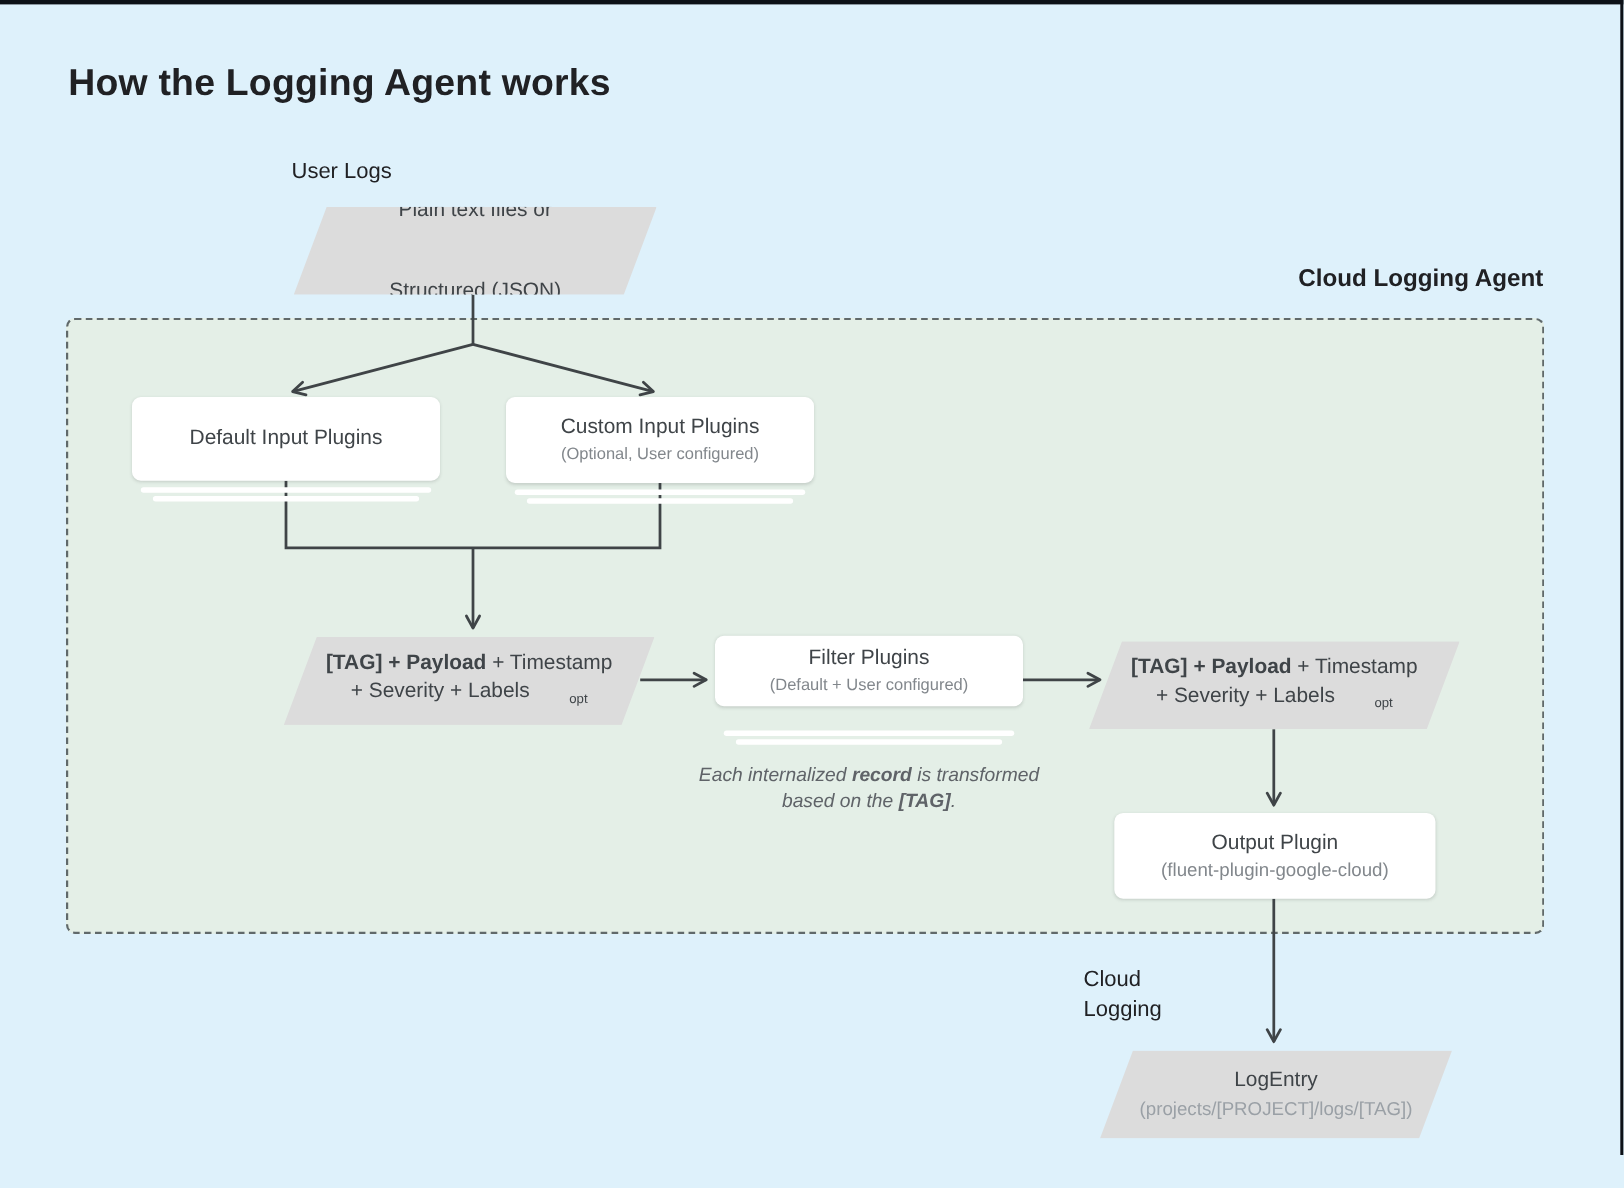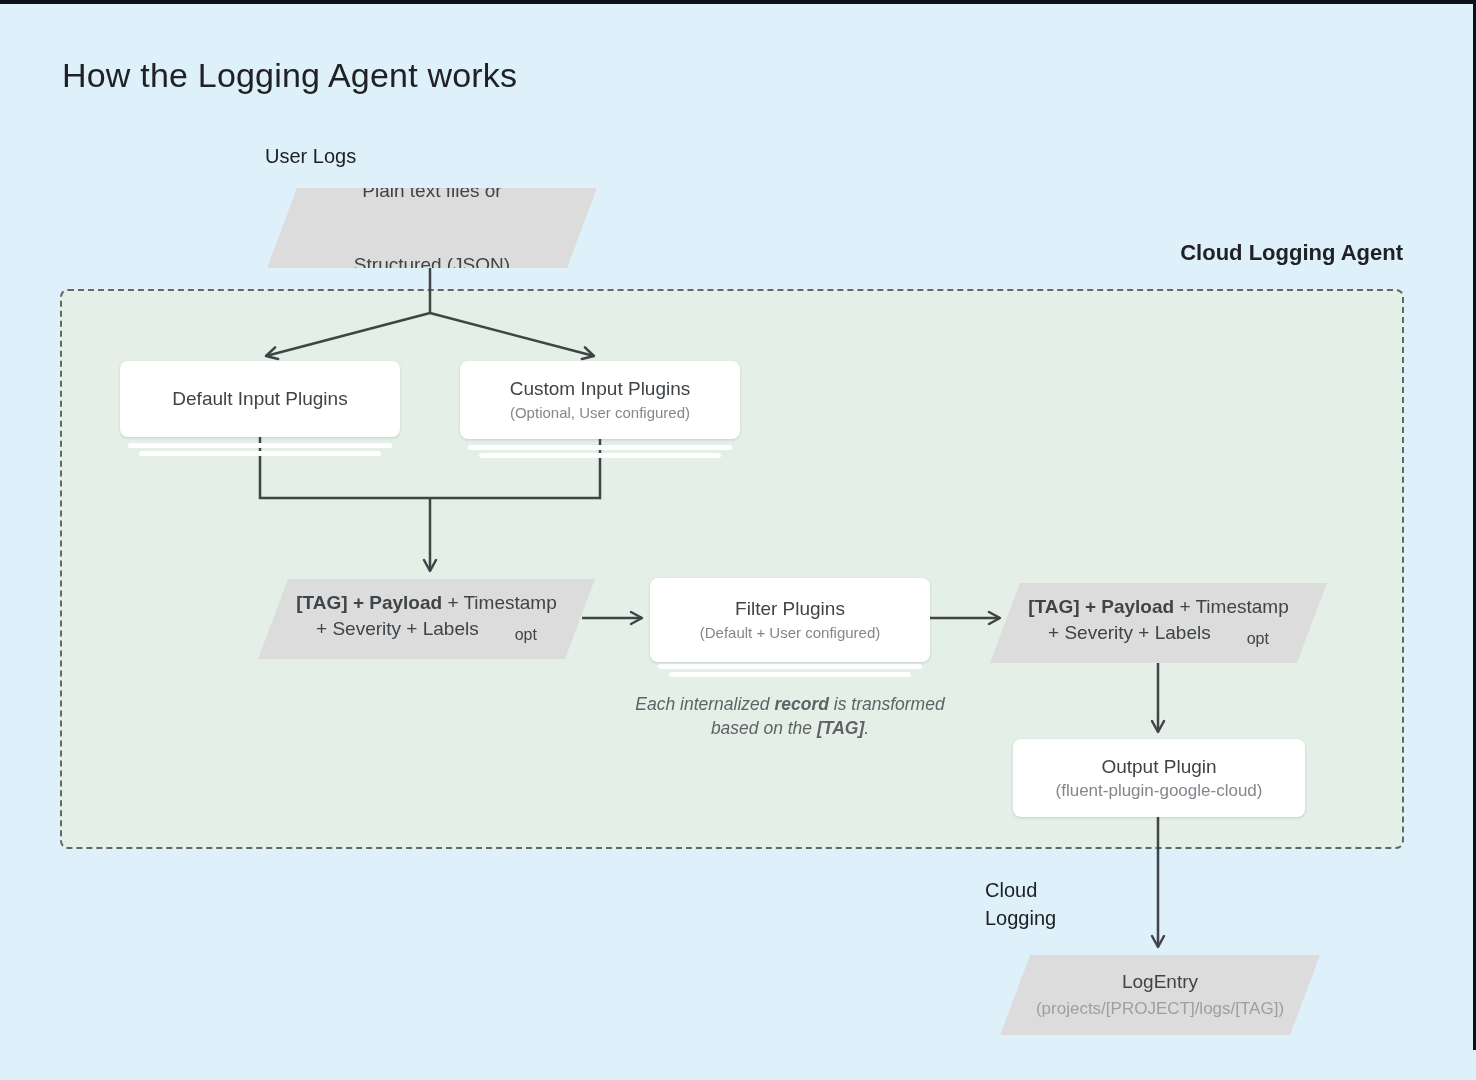--- a/index.html
+++ b/index.html
@@ -5,38 +5,38 @@
   :root{
     --page_bg:#def1fb; --frame_edge:#0d1117; --agent_bg:#e4efe7; --agent_border:#60696a;
     --node_bg:#ffffff; --pgram_bg:#dcdcdc; --line:#3f4447; --text_dark:#202124;
     --text_node:#3f4448; --text_muted:#82878c; --note_text:#5f6368; --sub_light:#9aa0a6;
   }
   html,body{margin:0;padding:0;width:1476px;height:1080px;overflow:hidden;}
   body{background:var(--page_bg);font-family:"Liberation Sans",sans-serif;}
   #canvas{position:relative;width:1476px;height:1080px;}
   .edge-top{position:absolute;left:0;top:0;width:1476px;height:4px;background:var(--frame_edge);}
   .edge-right{position:absolute;left:1473px;top:0;width:3px;height:1050px;background:var(--frame_edge);}
-  .page-title{position:absolute;left:62px;top:56px;font-size:34px;font-weight:400;color:var(--text_dark);letter-spacing:.2px;}
+  .page-title{position:absolute;left:62px;top:56px;font-size:34px;font-weight:700;color:var(--text_dark);letter-spacing:.2px;}
   .label{position:absolute;font-size:20px;font-weight:400;color:var(--text_dark);line-height:28px;}
   .agent-label{position:absolute;right:73px;top:240px;font-size:22px;font-weight:700;color:var(--text_dark);}
   .agent-box{position:absolute;left:60px;top:289px;width:1344px;height:560px;background:var(--agent_bg);
     border:2px dashed var(--agent_border);border-radius:8px;box-sizing:border-box;}
   svg.arrows{position:absolute;left:0;top:0;width:1476px;height:1080px;pointer-events:none;}
   svg.arrows path{stroke:var(--line);stroke-width:2.5;fill:none;}
   .node{position:absolute;background:var(--node_bg);border-radius:8px;box-shadow:0 1px 3px rgba(60,64,67,.18);
     display:flex;flex-direction:column;align-items:center;justify-content:center;text-align:center;}
   .node-title{font-size:19px;color:var(--text_node);line-height:24px;}
   .node-sub{font-size:15px;color:var(--text_muted);line-height:20px;margin-top:2px;}
   .stack{position:absolute;height:5px;background:var(--node_bg);border-radius:3px;}
   .pgram{position:absolute;background:var(--pgram_bg);
     clip-path:polygon(30px 0,100% 0,calc(100% - 30px) 100%,0 100%);
     display:flex;flex-direction:column;align-items:center;justify-content:center;text-align:center;
     font-size:19px;color:var(--text_node);line-height:26px;}
   .pgram b{font-weight:700;}
-  .pgram sub{font-size:16px;padding-left:36px;}
+  .pgram sub{font-size:12px;padding-left:36px;}
   .pgram .sub-line{font-size:17px;color:var(--sub_light);line-height:24px;margin-top:2px;}
   .note{position:absolute;left:632px;top:692px;width:316px;font-style:italic;font-size:17.5px;
     line-height:24px;color:var(--note_text);text-align:center;}
   .note b{font-weight:700;}
 </style>
 </head>
 <body>
 
 <div id="canvas">
 
@@ -88,21 +88,21 @@
   </div>
   <div class="node" style="left:120px;top:361px;width:280px;height:76px;">
     <div class="node-title">Default Input Plugins</div>
   </div>
 
   <div class="pgram" style="left:258px;top:579px;width:337px;height:80px;">
     <div><b>[TAG] + Payload</b><span> + Timestamp</span></div>
     <div><span>+ Severity + Labels</span><sub>opt</sub></div>
   </div>
 
-  <div class="node" style="left:650px;top:578px;width:280px;height:84px;">
+  <div class="node" style="left:650px;top:578px;width:280px;height:64px;">
     <div class="node-title">Filter Plugins</div>
     <div class="node-sub">(Default + User configured)</div>
   </div>
 
   <div class="note">
     <span>Each internalized </span><b>record</b><span> is transformed based on the </span><b>[TAG]</b><span>.</span>
   </div>
 
   <div class="pgram" style="left:990px;top:583px;width:337px;height:80px;">
     <div><b>[TAG] + Payload</b><span> + Timestamp</span></div>

